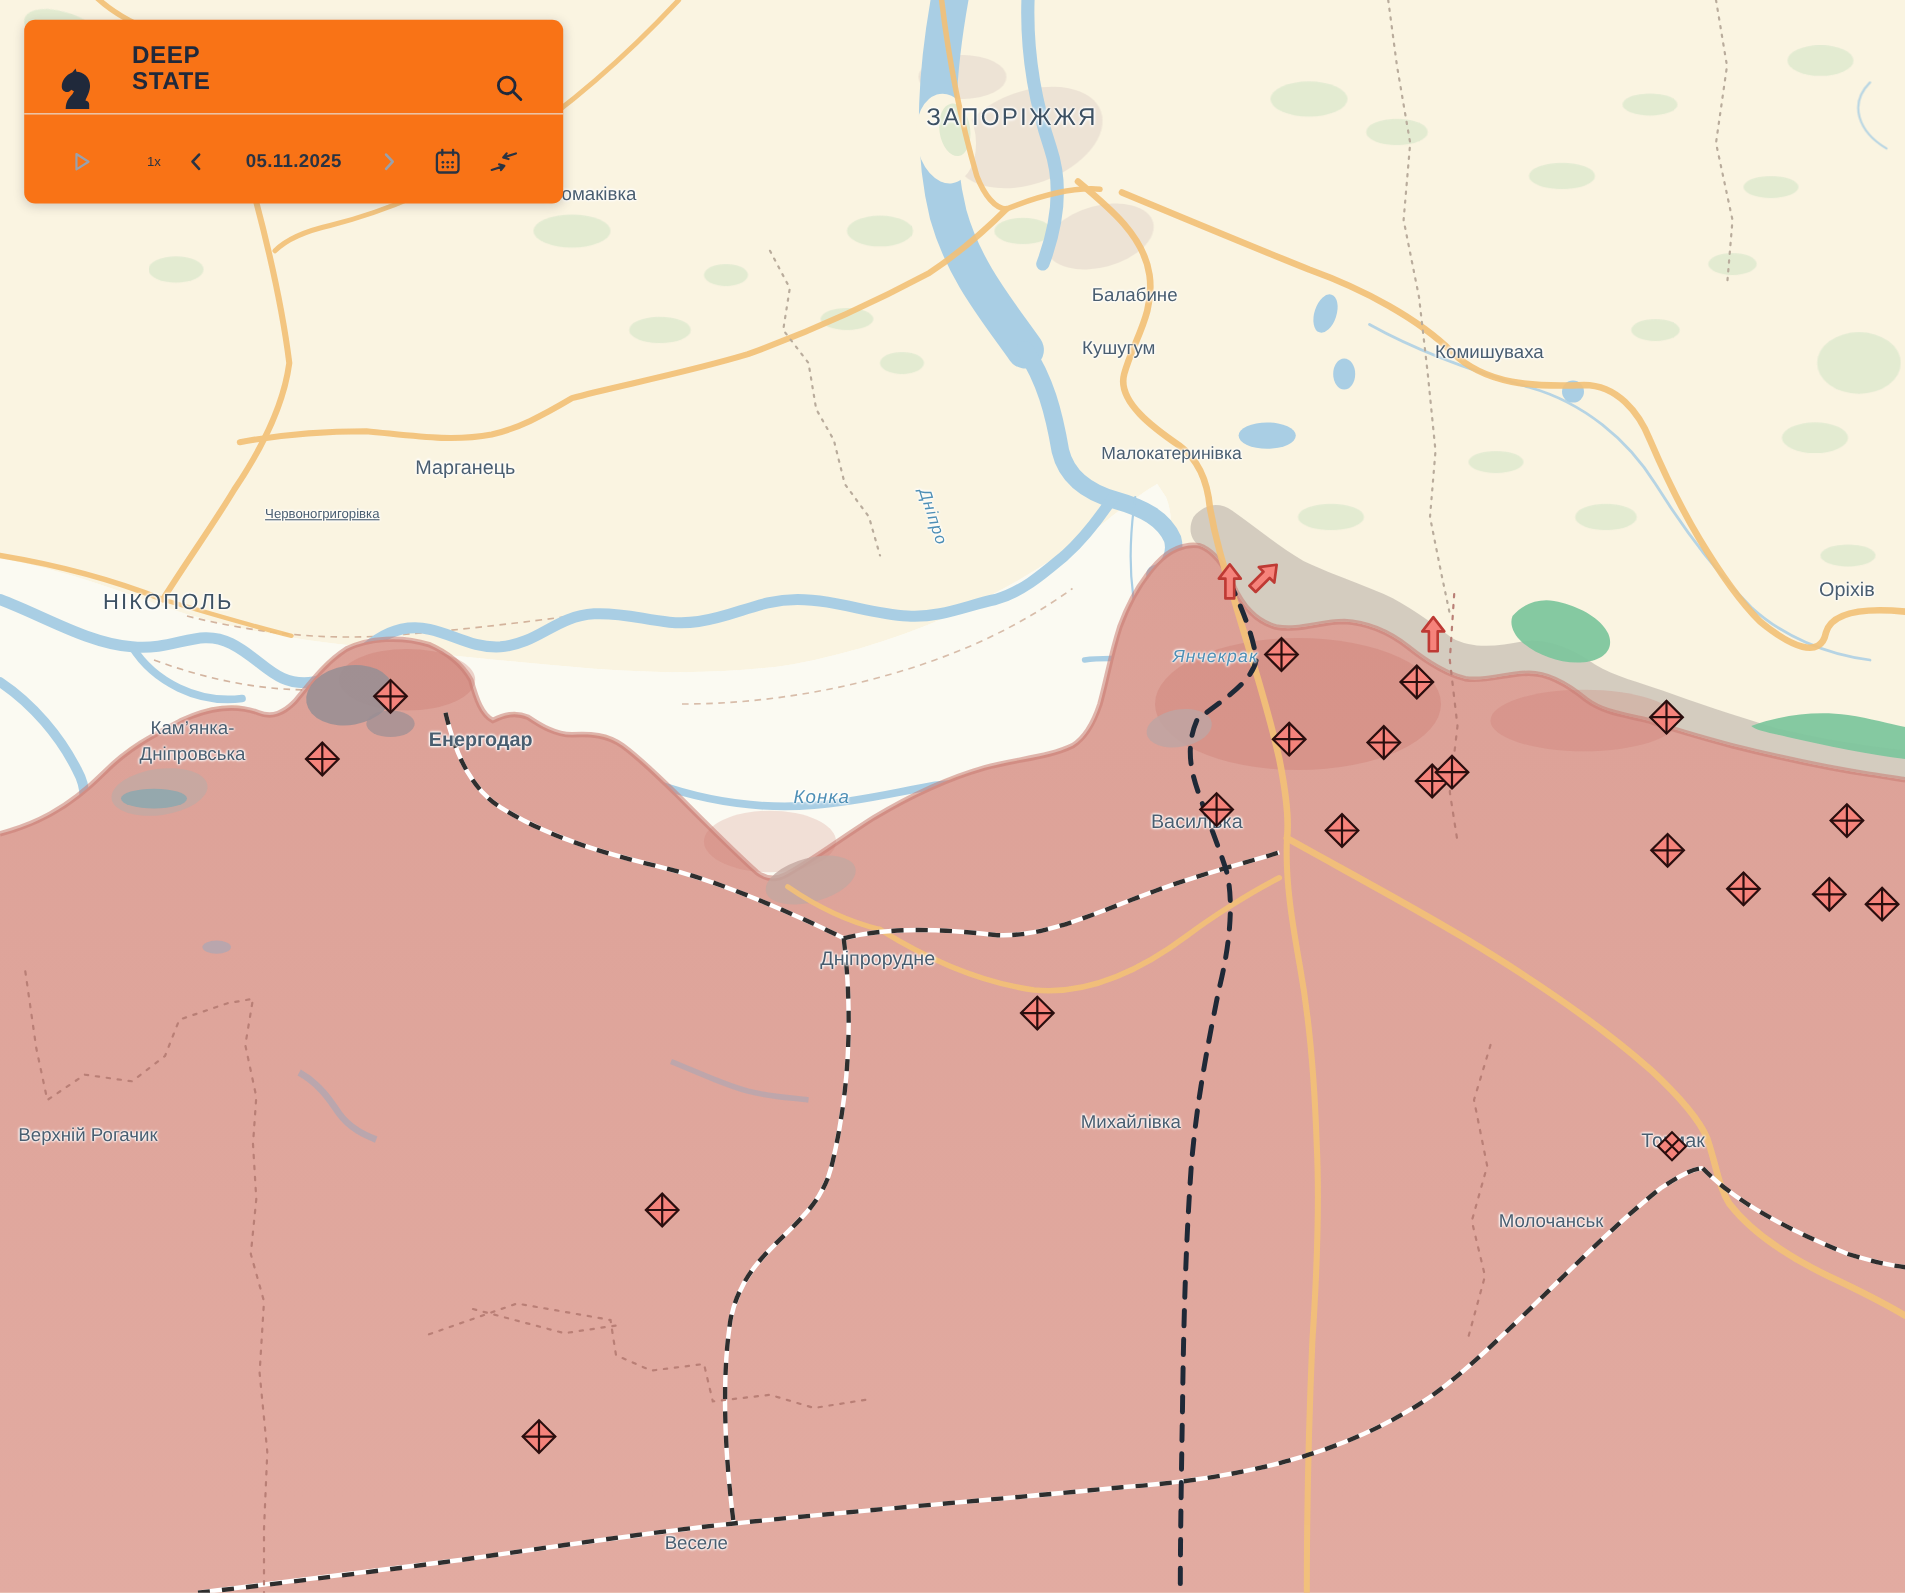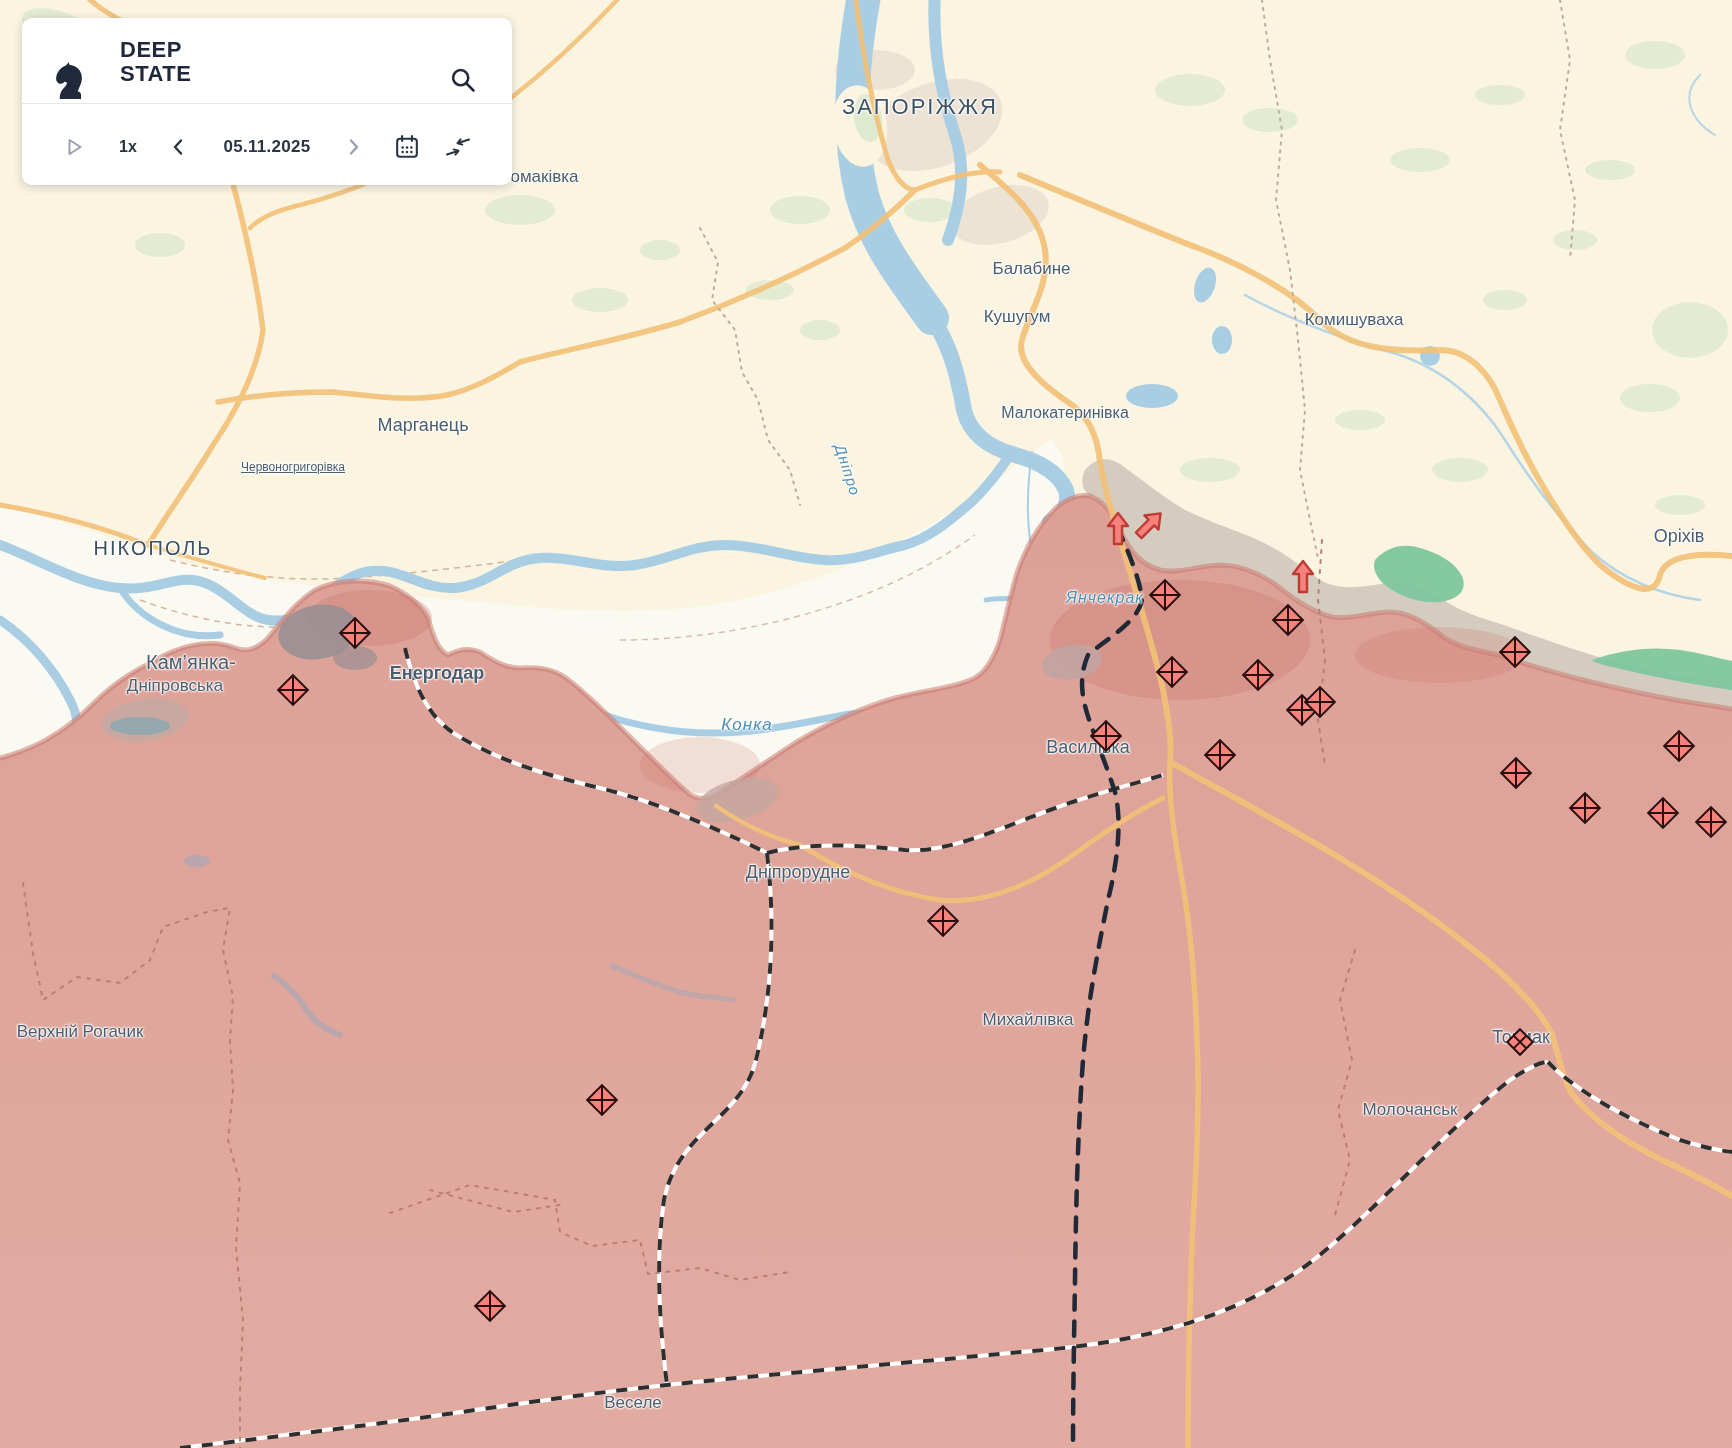--- a/index.html
+++ b/index.html
@@ -5,27 +5,27 @@
   html,body{margin:0;padding:0;background:#e8e4d8;}
   #app{position:relative;width:1732px;height:1448px;overflow:hidden;background:#FAF4E1;font-family:"Liberation Sans",sans-serif;}
   #map-svg,#overlay-svg{position:absolute;left:0;top:0;}
   #labels-layer{position:absolute;left:0;top:0;width:100%;height:100%;pointer-events:none;}
   .lbl{position:absolute;white-space:nowrap;color:#4A5E70;
        text-shadow:0 1px 2px rgba(255,255,255,.95),0 -1px 2px rgba(255,255,255,.95),1px 0 2px rgba(255,255,255,.95),-1px 0 2px rgba(255,255,255,.95);}
   .lbl.town{font-weight:400;}
   .lbl.city{color:#3D5163;letter-spacing:2px;font-weight:500;}
   .lbl.river{color:#4E8FB5;font-style:italic;letter-spacing:1px;}
   
-  #card{position:absolute;left:22px;top:18px;width:490px;height:167px;background:#ffffff;border-radius:10px;
+  #card{position:absolute;left:22px;top:18px;width:490px;height:167px;background:#f97316;border-radius:10px;
         box-shadow:0 2px 10px rgba(40,40,60,.22);z-index:30;}
   #card .divider{position:absolute;left:0;right:0;top:85px;border-top:1px solid #E7E6E3;}
   .brand-text{position:absolute;left:98px;top:20px;line-height:24px;font-size:22px;font-weight:bold;
               letter-spacing:.5px;color:#20293B;}
   .ctl{position:absolute;transform:translate(-50%,-50%);display:flex;align-items:center;justify-content:center;cursor:pointer;}
-  .speed{font-size:16px;font-weight:bold;color:#2A3342;}
+  .speed{font-size:12px;font-weight:normal;color:#2A3342;margin-left:12px;}
   .date{font-size:17px;font-weight:bold;color:#2A3342;letter-spacing:.3px;}
 </style>
 </head>
 <body>
 
 <div id="app">
 
 <svg id="map-svg" width="1732" height="1448" viewBox="0 0 1732 1448">
   <defs>
     <pattern id="waves" width="54" height="20" patternUnits="userSpaceOnUse">
@@ -234,21 +234,21 @@
 <div id="labels-layer">
       <span class="lbl city" style="left: 920px; top: 107px; font-size: 22px; transform: translate(-50%, -50%);">ЗАПОРІЖЖЯ</span>
       <span class="lbl town" style="left: 1017px; top: 269px; font-size: 17px; transform: translate(-50%, -50%); padding-left: 29px;">Балабине</span>
       <span class="lbl town" style="left: 1017px; top: 317px; font-size: 17px; transform: translate(-50%, -50%);">Кушугум</span>
       <span class="lbl town" style="left: 1065px; top: 413px; font-size: 16px; transform: translate(-50%, -50%);">Малокатеринівка</span>
       <span class="lbl town" style="left: 1354px; top: 320px; font-size: 17px; transform: translate(-50%, -50%);">Комишуваха</span>
       <span class="lbl town" style="left: 1663px; top: 536px; font-size: 18px; transform: translate(-50%, -50%); margin-left: 16px;">Оріхів</span>
       <span class="lbl town" style="left: 423px; top: 425px; font-size: 18px; transform: translate(-50%, -50%);">Марганець</span>
       <span class="lbl town" style="left: 293px; top: 467px; font-size: 12px; transform: translate(-50%, -50%); text-decoration: underline;">Червоногригорівка</span>
       <span class="lbl city" style="left: 153px; top: 548px; font-size: 20px; transform: translate(-50%, -50%);">НІКОПОЛЬ</span>
-      <span class="lbl town" style="left: 191px; top: 662px; font-size: 20px; transform: translate(-50%, -50%); text-align: center;">Кам’янка-</span>
+      <span class="lbl town" style="left: 175px; top: 662px; font-size: 17px; transform: translate(-50%, -50%); text-align: center;">Кам’янка-</span>
       <span class="lbl town" style="left: 175px; top: 686px; font-size: 17px; transform: translate(-50%, -50%);">Дніпровська</span>
       <span class="lbl town" style="left: 437px; top: 673px; font-size: 18px; transform: translate(-50%, -50%); font-weight: bold;">Енергодар</span>
       <span class="lbl town" style="left: 798px; top: 828px; font-size: 18px; transform: translate(-50%, -50%); margin-top: 44px;">Дніпрорудне</span>
       <span class="lbl town" style="left: 1088px; top: 747px; font-size: 18px; transform: translate(-50%, -50%);">Василівка</span>
       <span class="lbl town" style="left: 1028px; top: 1020px; font-size: 17px; transform: translate(-50%, -50%);">Михайлівка</span>
       <span class="lbl town" style="left: 80px; top: 1032px; font-size: 17px; transform: translate(-50%, -50%);">Верхній Рогачик</span>
       <span class="lbl town" style="left: 1410px; top: 1110px; font-size: 17px; transform: translate(-50%, -50%);">Молочанськ</span>
       <span class="lbl town" style="left: 1521px; top: 1037px; font-size: 18px; transform: translate(-50%, -50%);">Токмак</span>
       <span class="lbl town" style="left: 633px; top: 1403px; font-size: 17px; transform: translate(-50%, -50%);">Веселе</span>
       <span class="lbl town" style="left: 540px; top: 177px; font-size: 17px; transform: translate(-50%, -50%);">Томаківка</span>

